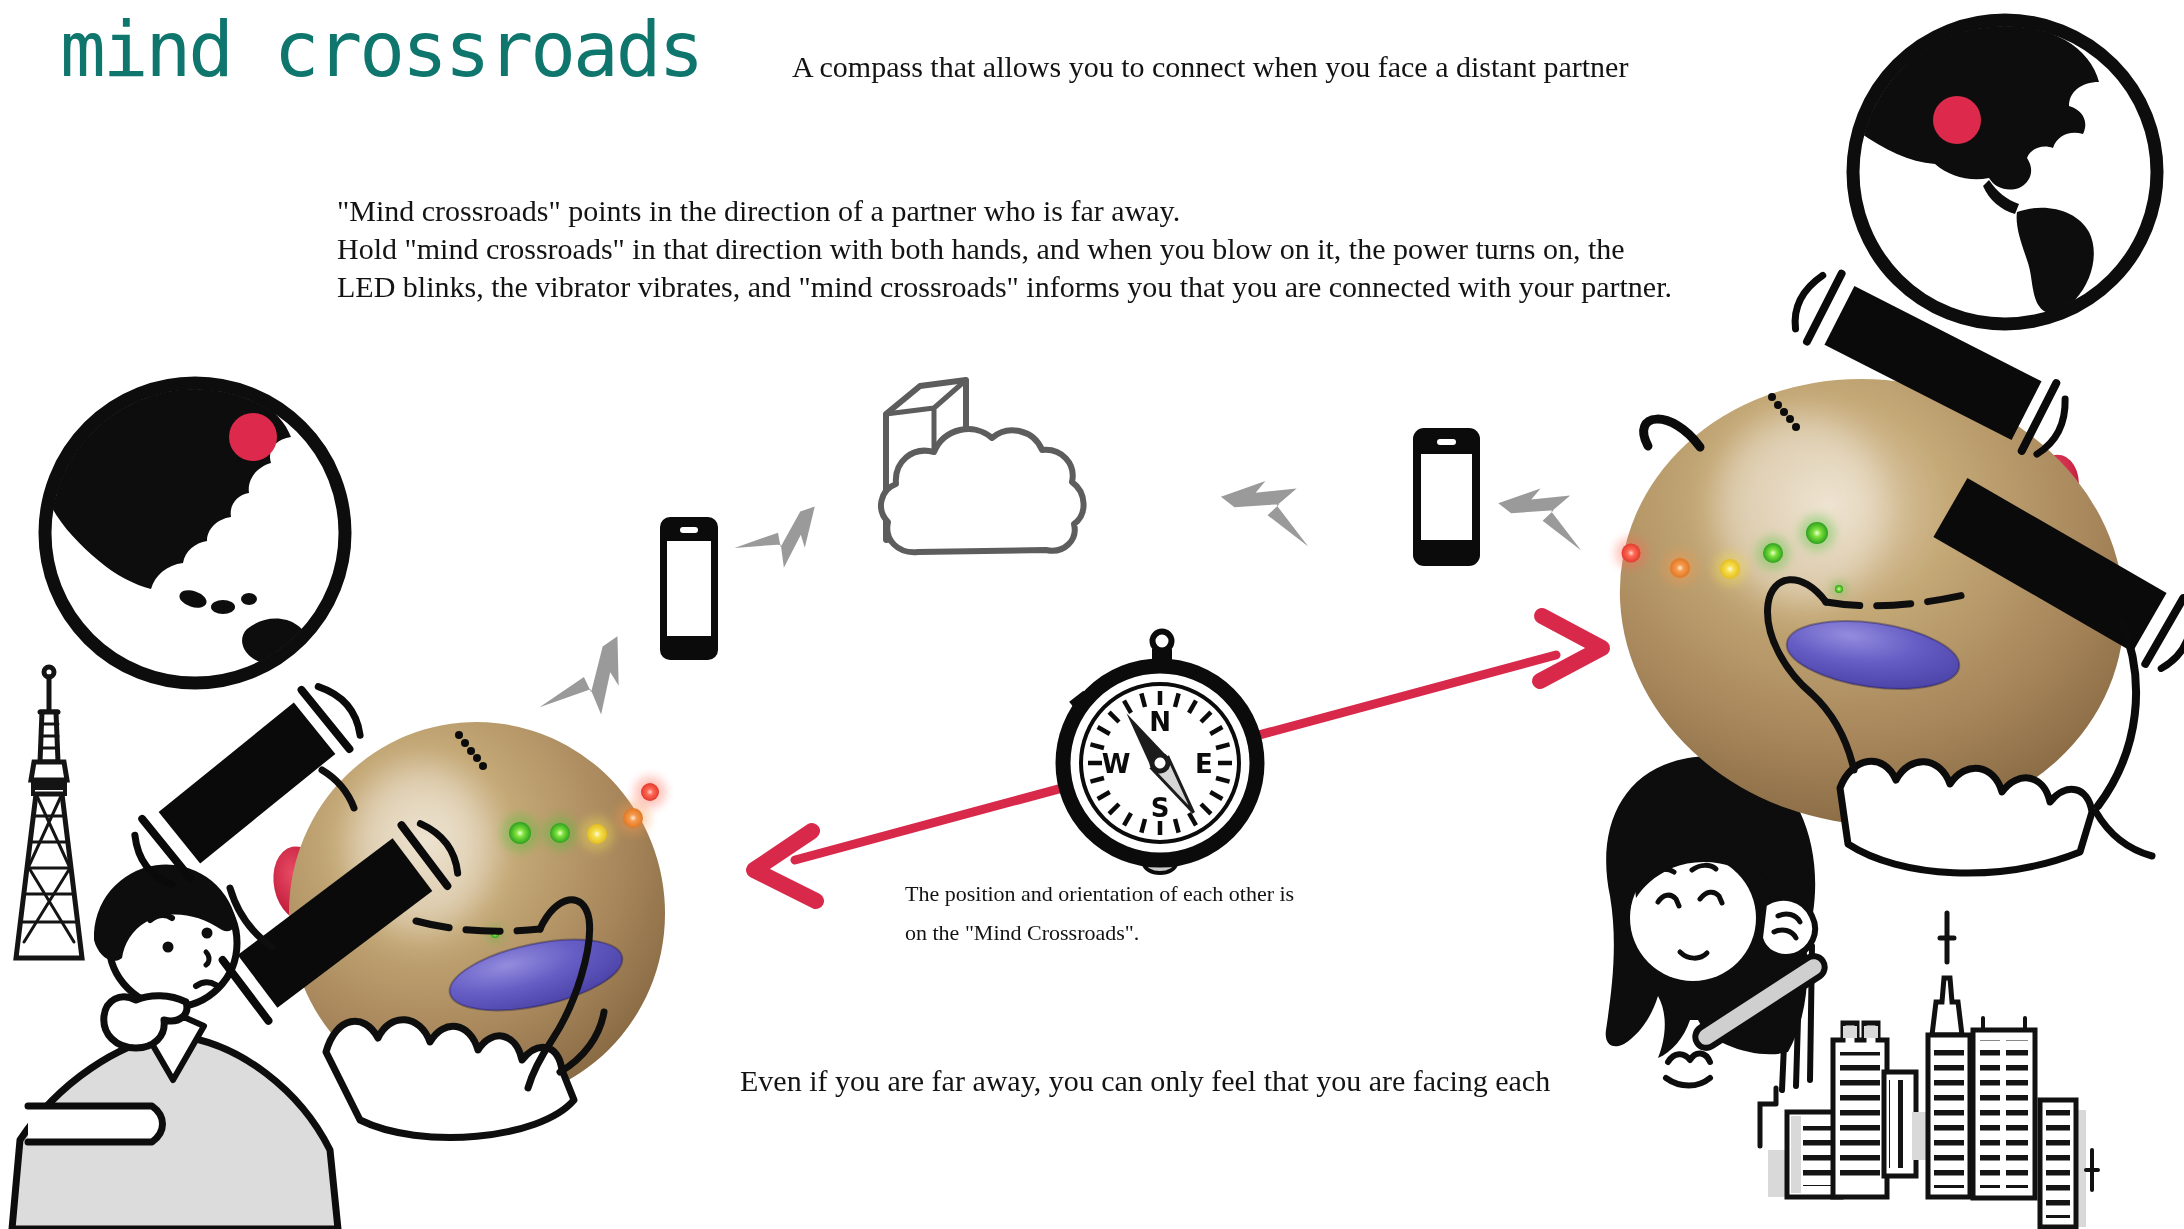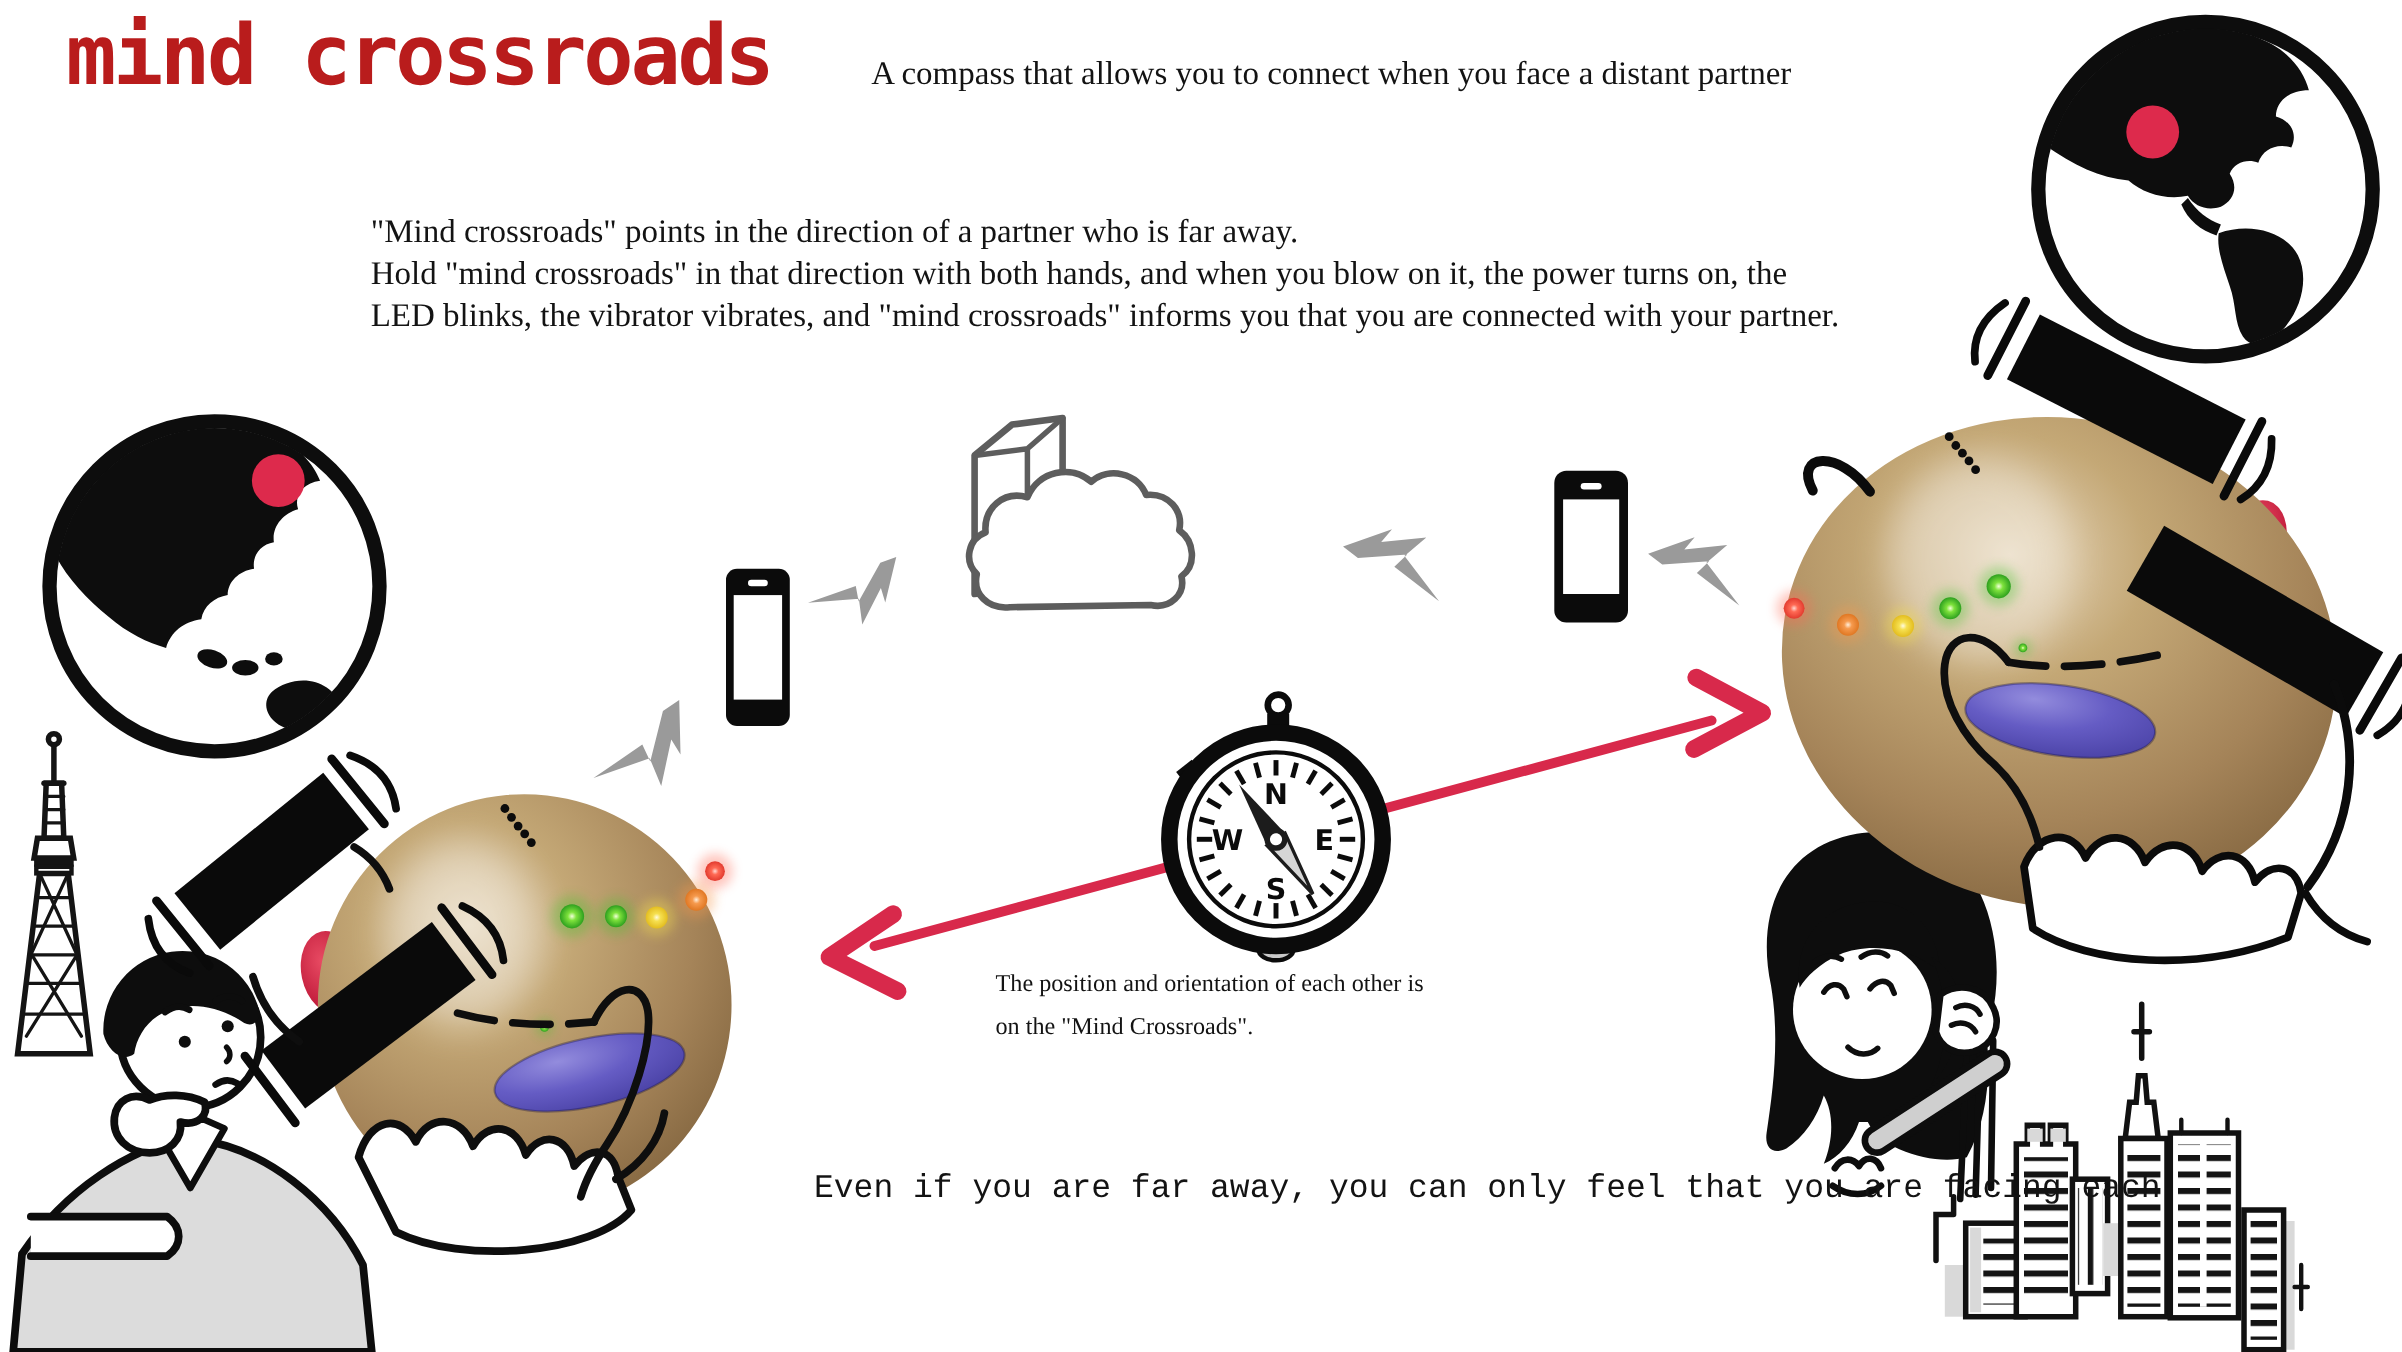--- a/index.html
+++ b/index.html
@@ -1,23 +1,23 @@
 <!DOCTYPE html>
 <html><head>
 <meta charset="utf-8">
 <style>
   html,body{margin:0;padding:0;background:#fff;}
   .canvas{position:relative;width:2184px;height:1229px;background:#fff;overflow:hidden;}
   .canvas svg{position:absolute;left:0;top:0;}
   .txt{position:absolute;color:#131313;font-family:"Liberation Serif",serif;white-space:nowrap;}
-  .title{font-family:"DejaVu Sans Mono",monospace;font-weight:bold;font-size:76px;letter-spacing:-3px;line-height:1;color:#b91c1c;}
+  .title{font-family:"DejaVu Sans Mono",monospace;font-weight:normal;font-size:76px;letter-spacing:-3px;line-height:1;color:#0f766e;}
   .subtitle{font-size:30px;text-align:right;}
   .body-lines div{font-size:30px;line-height:38px;}
   .gps-lines div{font-size:22px;line-height:39px;}
-  .conn-lines div{font-size:30px;line-height:38px;font-family:Liberation Mono, monospace;}
+  .conn-lines div{font-size:30px;line-height:38px;}
 </style>
 </head>
 <body>
 
 <div class="canvas">
 
 <svg width="2184" height="1229" viewBox="0 0 2184 1229">
   <defs>
     <radialGradient id="eggGrad" cx="0.38" cy="0.30" r="0.88">
       <stop offset="0%" stop-color="#e6d6ba"></stop>

